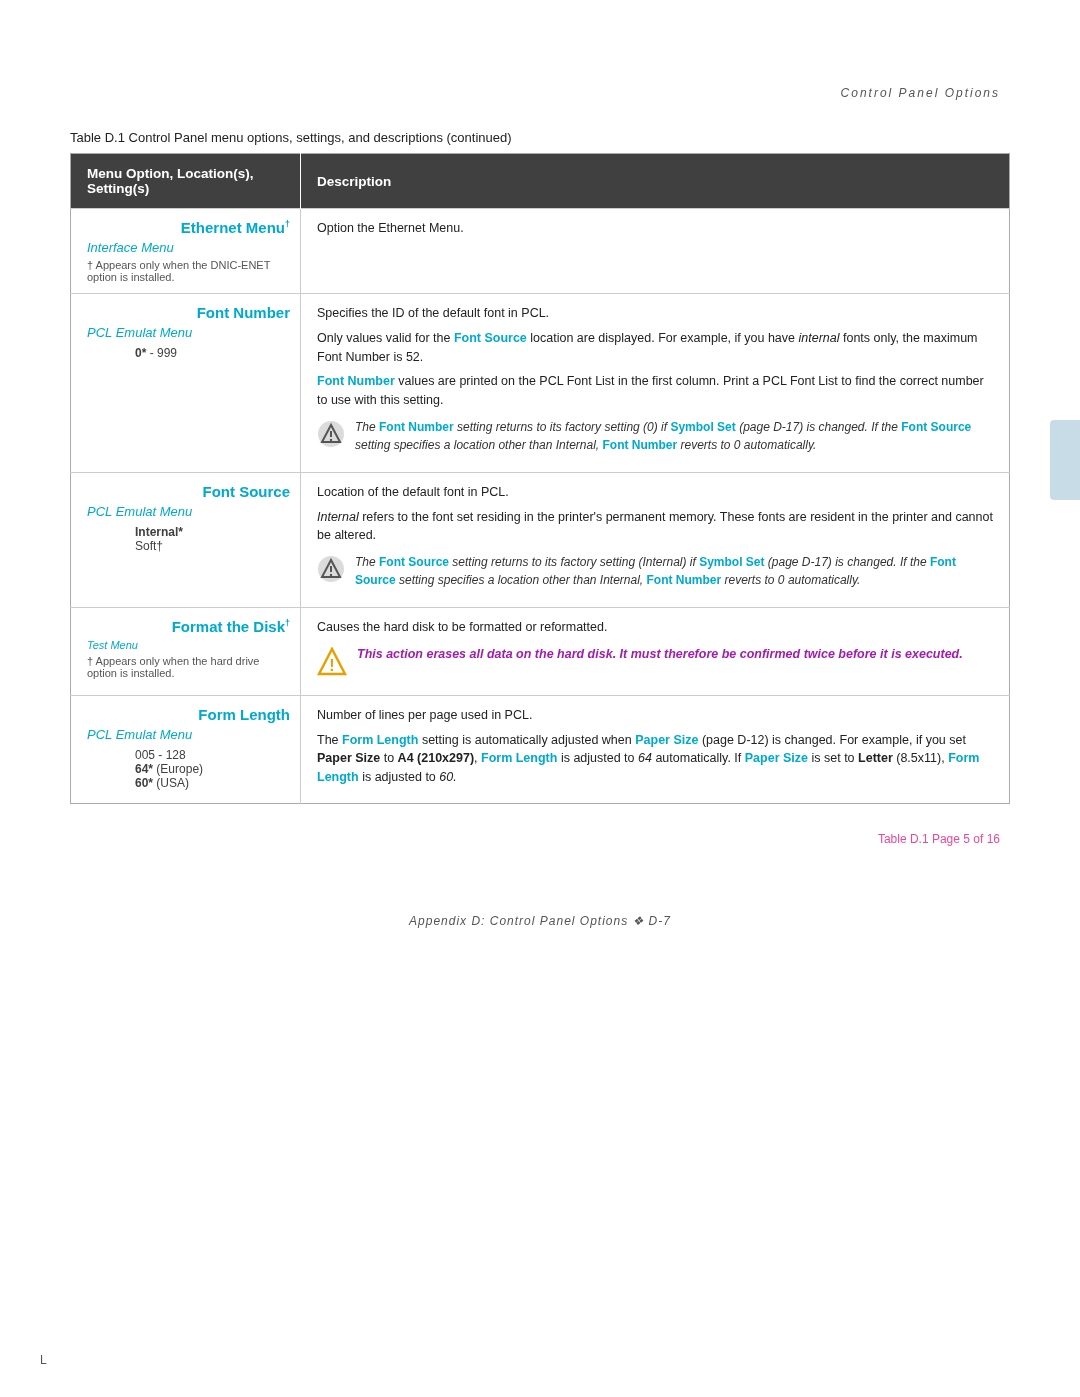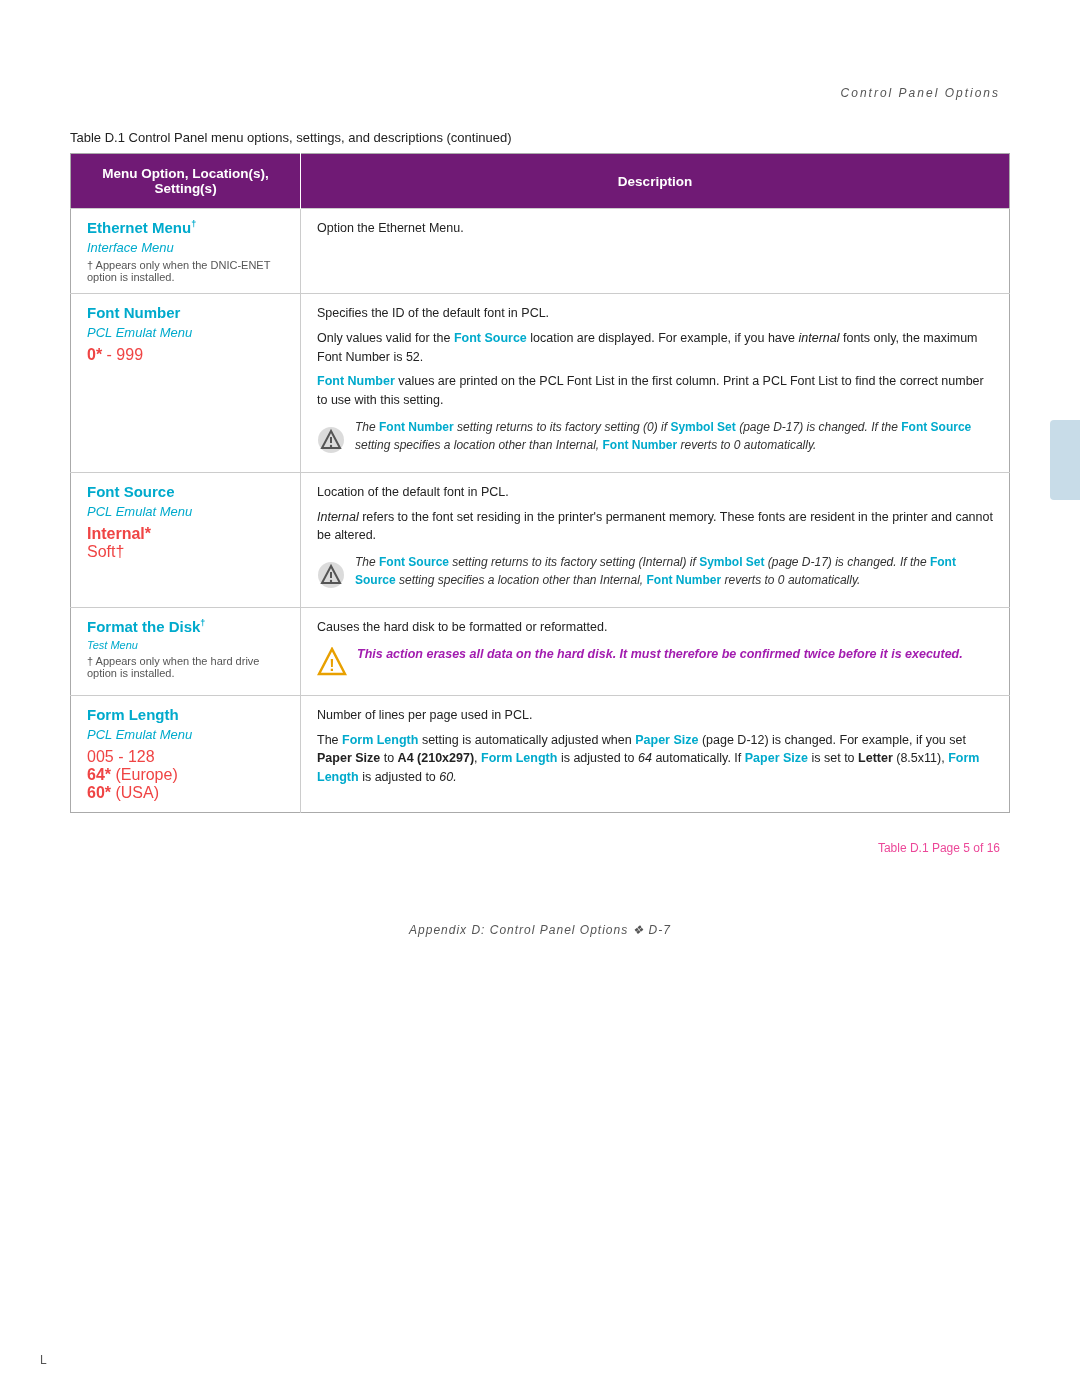--- a/index.html
+++ b/index.html
@@ -49,27 +49,26 @@
 
     
     .main-table {
       width: 100%;
       border-collapse: collapse;
       border: 1.5px solid #aaa;
     }
 
     
     .header-row td {
-      background: #701a75;
+      background: #404040;
       color: #fff;
       font-weight: bold;
       font-size: 13.5px;
       padding: 12px 16px;
       vertical-align: middle;
-      text-align: center;
     }
 
     .header-row td:first-child {
       width: 230px;
       border-right: 1px solid #fff;
     }
 
     
     .data-row td {
       vertical-align: top;
@@ -82,39 +81,41 @@
       border-right: 1px solid #ccc;
       padding-right: 10px;
     }
 
     
     .option-name {
       font-size: 15px;
       font-weight: bold;
       color: #00aacc;
       margin-bottom: 4px;
+      text-align: right;
     }
 
     .option-location {
       font-size: 13px;
       color: #00aacc;
       font-style: italic;
       margin-bottom: 4px;
     }
 
     .option-note {
       font-size: 11px;
       color: #555;
       margin-top: 4px;
     }
 
     .option-values {
-      font-size: 16px;
-      color: #ef4444;
+      font-size: 12px;
+      color: #404040;
       margin-top: 6px;
+      margin-left: 48px;
     }
 
     .option-values strong {
       font-weight: bold;
     }
 
     
     .desc-cell {
       font-size: 12.5px;
       line-height: 1.5;
@@ -134,21 +135,21 @@
       font-weight: bold;
     }
 
     .desc-cell .italic {
       font-style: italic;
     }
 
     
     .note-box {
       display: flex;
-      align-items: flex-end;
+      align-items: flex-start;
       margin: 8px 0;
       gap: 10px;
     }
 
     .note-icon {
       width: 28px;
       height: 28px;
       flex-shrink: 0;
       margin-top: 2px;
     }

